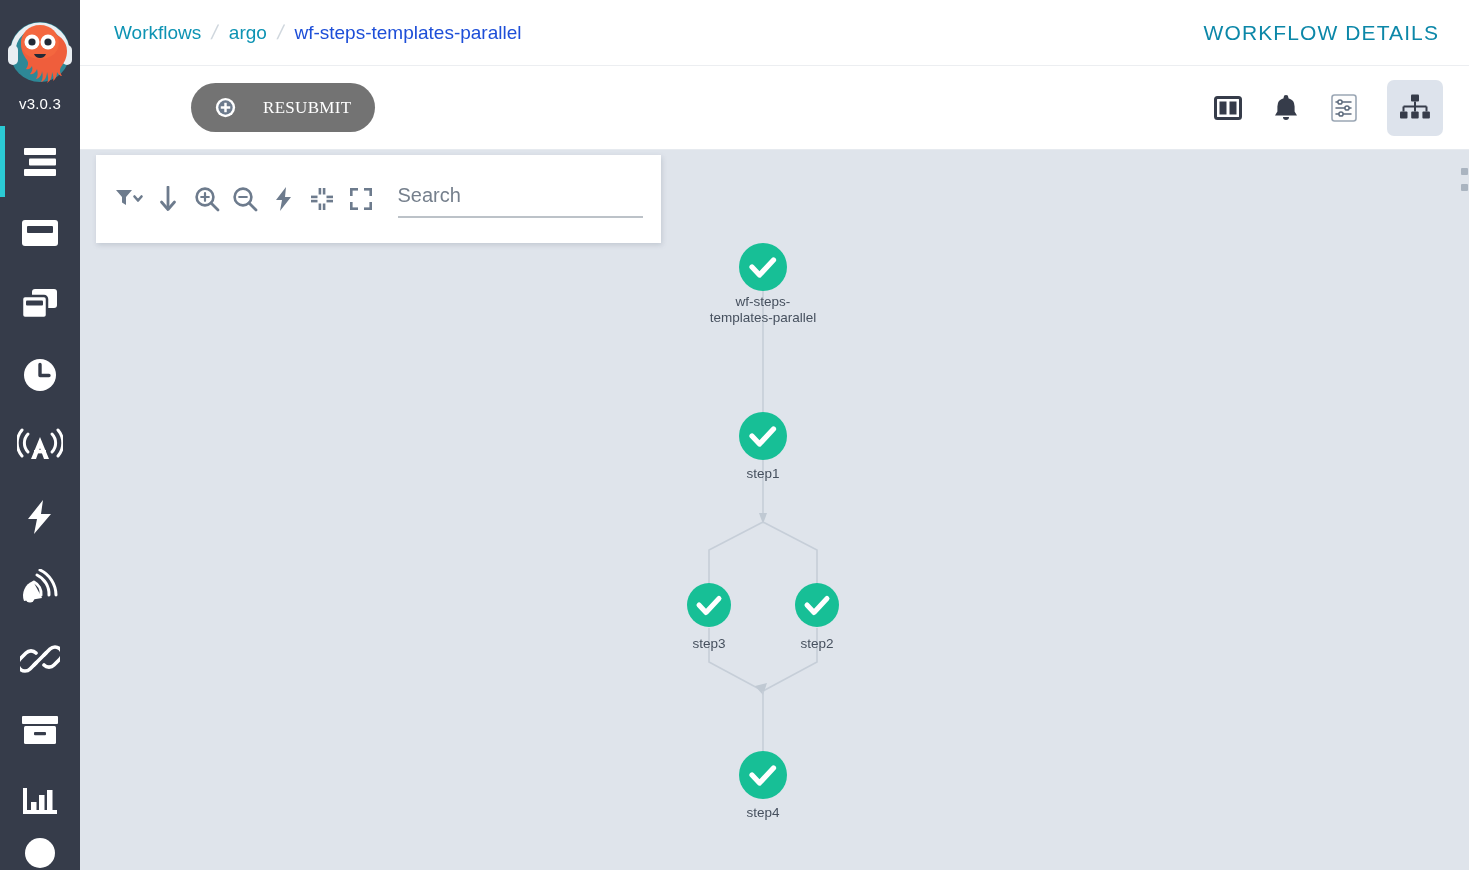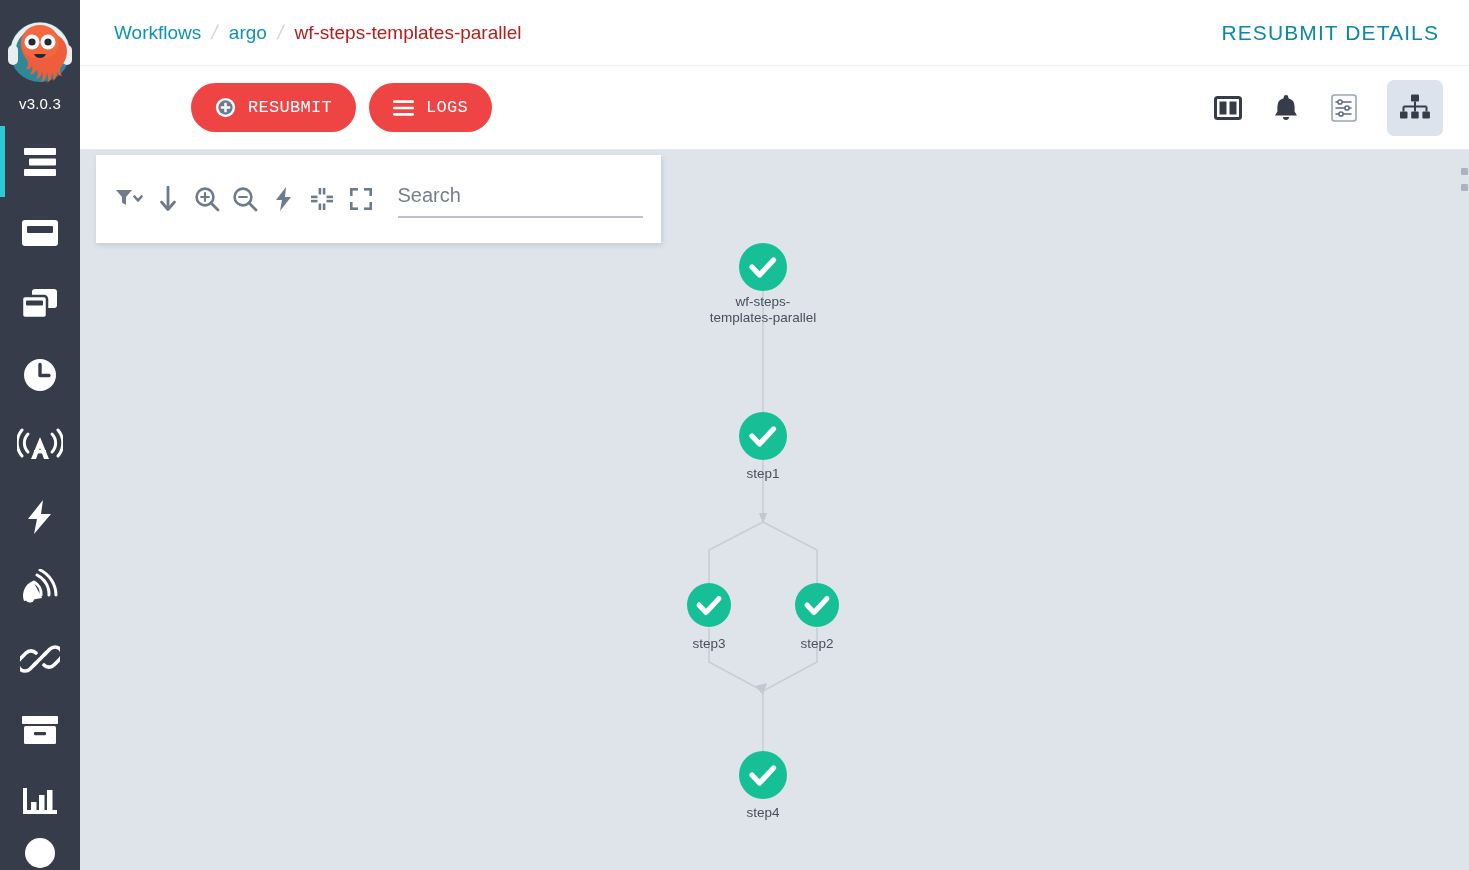--- a/index.html
+++ b/index.html
@@ -99,21 +99,21 @@
     color: #0d93b3;
     text-decoration: none;
   }
   .crumb-sep {
     color: #cfd6dd;
     margin: 0 11px;
     font-size: 20px;
     transform: skewX(-12deg);
     display: inline-block;
   }
-  .crumb-current { color: #b91c1c; text-align: right; }
+  .crumb-current { color: #1d4ed8; text-align: right; }
   .page-title {
     margin-left: auto;
     color: #0c87a8;
     font-size: 21px;
     letter-spacing: 1.1px;
   }
 
   
   .toolbar {
     height: 84px;
@@ -121,31 +121,31 @@
     display: flex;
     align-items: center;
     padding: 0 26px 0 111px;
     background: #fff;
     border-bottom: 1px solid #e6eaef;
   }
   .btn {
     height: 49px;
     border: none;
     border-radius: 25px;
-    background: #ef4444;
+    background: #737373;
     color: #ffffff;
     font-size: 17px;
     letter-spacing: .3px;
     padding: 0 24px;
     margin-right: 13px;
     display: inline-flex;
     align-items: center;
-    gap: 12px;
+    gap: 27px;
     cursor: pointer;
-    font-family: Liberation Mono, monospace;
+    font-family: Liberation Serif, serif;
     white-space: nowrap;
   }
   .btn svg { display: block; flex: 0 0 auto; }
   .toolbar-right {
     margin-left: auto;
     display: flex;
     align-items: center;
     gap: 28px;
   }
   .ticon {
@@ -354,44 +354,36 @@
   <div class="main">
 
     <div class="header">
       <div class="breadcrumb">
         <a class="crumb-link" href="#">Workflows</a>
         <span class="crumb-sep">/</span>
         <a class="crumb-link" href="#">argo</a>
         <span class="crumb-sep">/</span>
         <span class="crumb-current">wf-steps-templates-parallel</span>
       </div>
-      <div class="page-title">RESUBMIT DETAILS</div>
+      <div class="page-title">WORKFLOW DETAILS</div>
     </div>
 
     <div class="toolbar">
 
       <button class="btn">
         <svg width="21" height="21" viewBox="0 0 24 24">
           <circle cx="12" cy="12" r="11" fill="#fff"></circle>
           <circle cx="12" cy="12" r="8.2" fill="#6d7b8d"></circle>
           <rect x="10.6" y="6.6" width="2.8" height="10.8" fill="#fff"></rect>
           <rect x="6.6" y="10.6" width="10.8" height="2.8" fill="#fff"></rect>
         </svg>
         <span>RESUBMIT</span>
       </button>
 
 
-      <button class="btn">
-        <svg width="21" height="18" viewBox="0 0 22 18">
-          <rect x="0" y="1" width="22" height="2.8" rx="1.2" fill="#fff"></rect>
-          <rect x="0" y="7.6" width="22" height="2.8" rx="1.2" fill="#fff"></rect>
-          <rect x="0" y="14.2" width="22" height="2.8" rx="1.2" fill="#fff"></rect>
-        </svg>
-        <span>LOGS</span>
-      </button>
 
 
 
       <div class="toolbar-right">
 
         <div class="ticon">
           <svg width="28" height="26" viewBox="0 0 28 26">
             <rect x="1.5" y="2.5" width="25" height="21" rx="2" fill="none" stroke="#363c4a" stroke-width="3"></rect>
             <rect x="5.5" y="6.5" width="7" height="13" fill="#363c4a"></rect>
             <rect x="15.5" y="6.5" width="7" height="13" fill="#363c4a"></rect>

